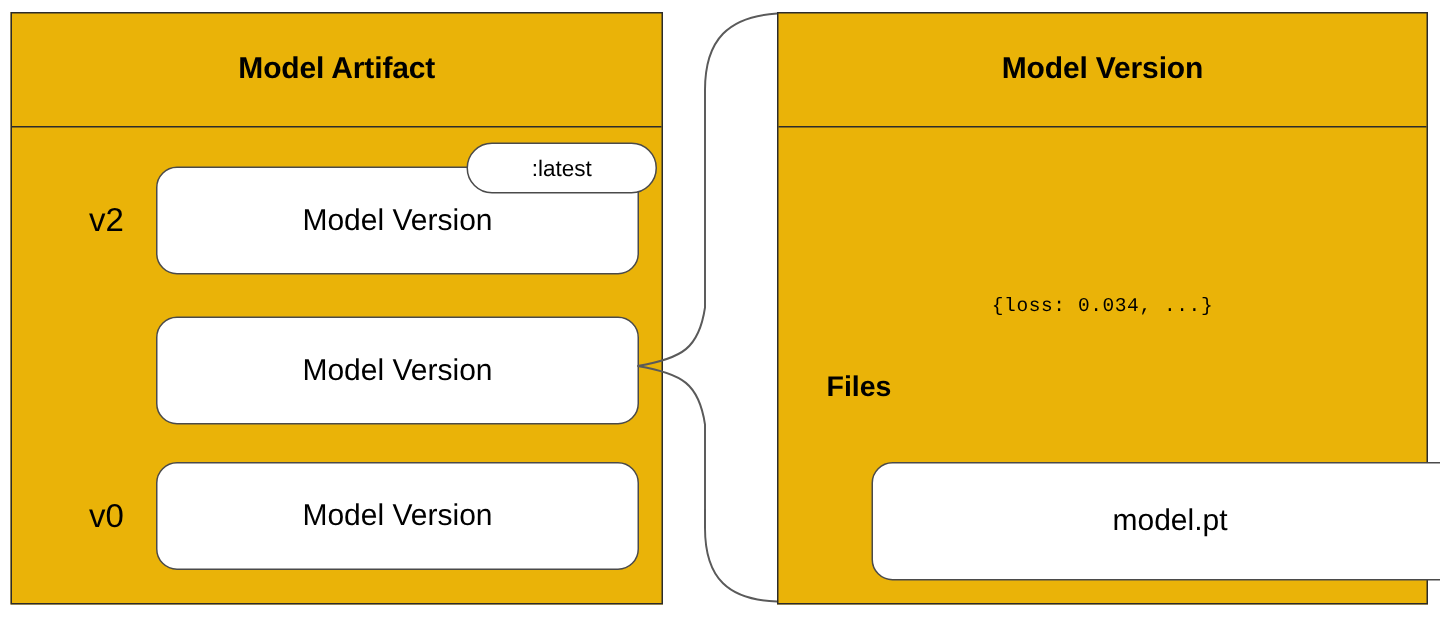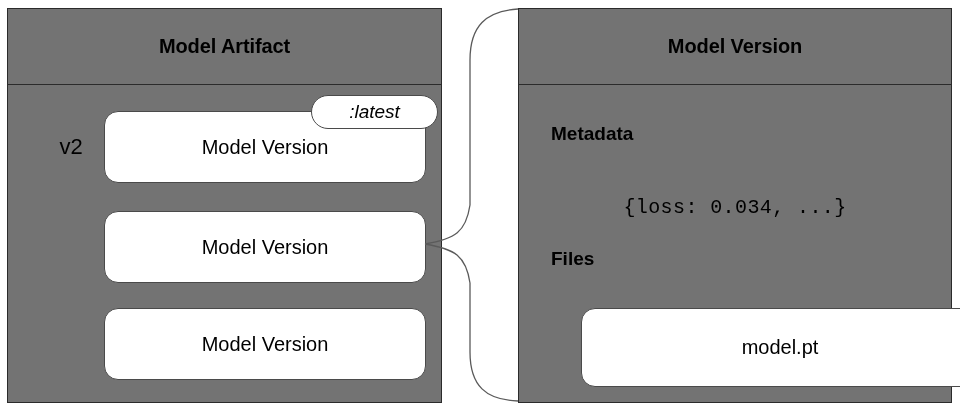--- a/index.html
+++ b/index.html
@@ -18,21 +18,21 @@
     height: 411px;
     background: #ffffff;
     overflow: hidden;
   }
 
   
   .panel {
     position: absolute;
     box-sizing: border-box;
     border: 1.6px solid #2b2b2b;
-    background: #737373;
+    background: #eab308;
   }
   #artifact-panel { left: 7px;   top: 8px; width: 435px; height: 395px; }
   #version-panel  { left: 518px; top: 8px; width: 434px; height: 395px; }
 
   .panel-header {
     position: absolute;
     left: 0;
     top: 0;
     right: 0;
     height: 76px;
@@ -102,24 +102,23 @@
   .tag-chip {
     position: absolute;
     height: 34px;
     box-sizing: border-box;
     border: 1.2px solid #4a4a4a;
     border-radius: 17px;
     background: #ffffff;
     display: flex;
     align-items: center;
     justify-content: center;
-    font-size: 19px;
+    font-size: 15px;
     color: #000000;
     z-index: 6;
-    font-style: italic;
   }
   #tag-latest { left: 303px; top: 9px;  width: 127px; }
   #tag-best   { left: 303px; top: 111px; width: 124px; }
 
   
   .section-heading {
     position: absolute;
     left: 32px;
     font-size: 19px;
     font-weight: bold;
@@ -128,21 +127,21 @@
   #metadata-heading { top: 37px; }
   #files-heading    { top: 162px; }
 
   #metadata-value {
     position: absolute;
     left: 0;
     right: 0;
     top: 110px;
     text-align: center;
     font-family: "Liberation Mono", "DejaVu Sans Mono", monospace;
-    font-size: 20px;
+    font-size: 13px;
     letter-spacing: 0.4px;
     color: #000000;
   }
 
   #file-box {
     position: absolute;
     left: 17px;
     top: 222px;
     width: 398px;
     height: 79px;
@@ -185,37 +184,37 @@
       <div class="version-row" id="row-v2">
         <div class="version-label">v2</div>
         <div class="version-box">Model Version</div>
       </div>
 
       <div class="version-row" id="row-v1">
         <div class="version-box">Model Version</div>
       </div>
 
       <div class="version-row" id="row-v0">
+        <div class="version-label">v0</div>
         <div class="version-box">Model Version</div>
       </div>
 
       <div class="tag-chip" id="tag-latest">:latest</div>
 
     </div>
   </div>
 
   <div class="panel" id="version-panel">
 
     <div class="panel-header">
       <div class="panel-title">Model Version</div>
     </div>
 
     <div class="panel-body">
 
-      <div class="section-heading" id="metadata-heading">Metadata</div>
 
       <div id="metadata-value">{loss: 0.034, ...}</div>
 
       <div class="section-heading" id="files-heading">Files</div>
 
       <div id="file-box">model.pt</div>
 
     </div>
   </div>
 

